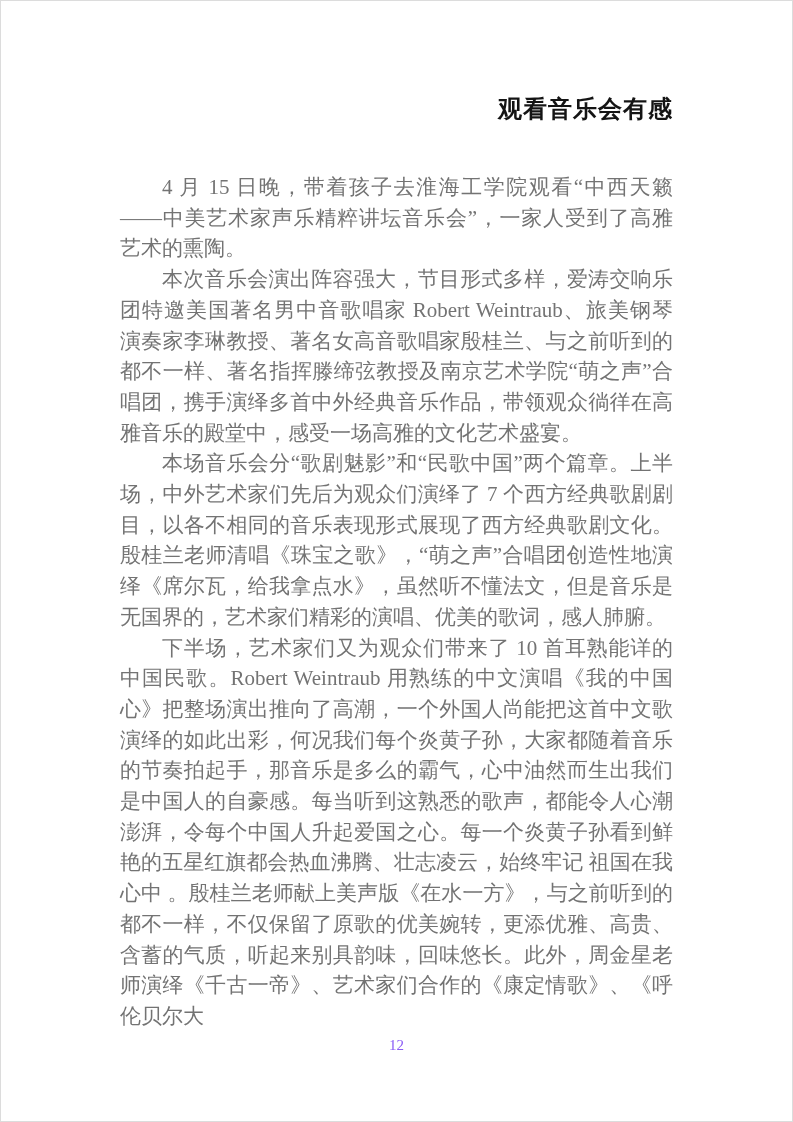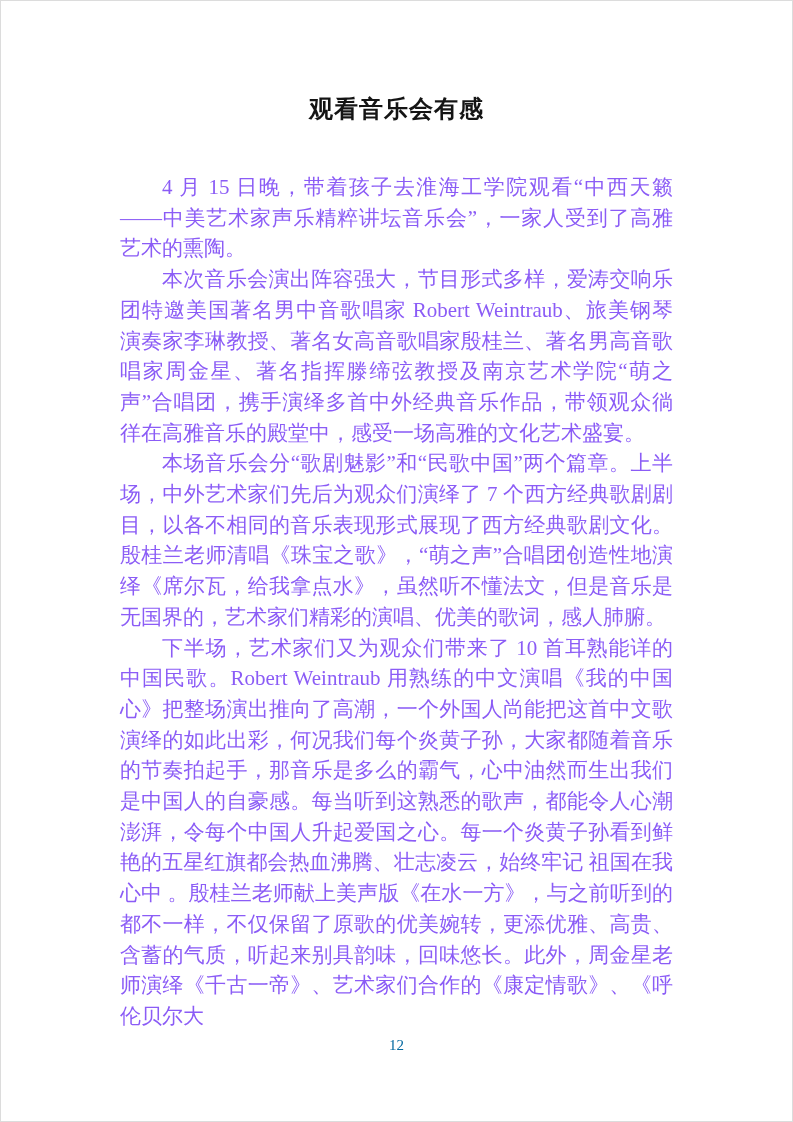--- a/index.html
+++ b/index.html
@@ -16,64 +16,64 @@
     position: relative;
     width: 793px;
     height: 1122px;
     box-sizing: border-box;
     background: #ffffff;
     box-shadow: inset 0 0 0 1px #dcdcdc;
     overflow: hidden;
   }
   .doc-title {
     margin: 93px 120px 0 120px;
-    text-align: center;
+    text-align: right;
     font-family: "Liberation Sans", "DejaVu Sans", sans-serif;
     font-weight: 700;
     font-size: 24px;
     line-height: 32px;
     letter-spacing: 1px;
     color: #141414;
   }
   .doc-body {
     margin: 47px 120px 0 120px;
     width: 553px;
-    color: #8b5cf6;
+    color: #737373;
     font-family: "Liberation Serif", "DejaVu Serif", serif;
     font-size: 21px;
     line-height: 30.7px;
     text-align: justify;
     text-justify: inter-ideograph;
     word-break: break-all;
   }
   .doc-body p {
     margin: 0;
     padding: 0;
     text-indent: 2em;
   }
   .page-number {
     position: absolute;
     top: 1037px;
     left: 0;
     width: 100%;
     text-align: center;
     font-family: "Liberation Serif", "DejaVu Serif", serif;
     font-size: 15px;
-    color: #0369a1;
+    color: #8b5cf6;
   }
 </style>
 </head>
 <body>
 
 <div class="sheet">
 
   <h1 class="doc-title">观看音乐会有感</h1>
 
   <div class="doc-body">
     <p>4 月 15 日晚，带着孩子去淮海工学院观看“中西天籁——中美艺术家声乐精粹讲坛音乐会”，一家人受到了高雅艺术的熏陶。</p>
-    <p>本次音乐会演出阵容强大，节目形式多样，爱涛交响乐团特邀美国著名男中音歌唱家 Robert Weintraub、旅美钢琴演奏家李琳教授、著名女高音歌唱家殷桂兰、著名男高音歌唱家周金星、著名指挥滕缔弦教授及南京艺术学院“萌之声”合唱团，携手演绎多首中外经典音乐作品，带领观众徜徉在高雅音乐的殿堂中，感受一场高雅的文化艺术盛宴。</p>
+    <p>本次音乐会演出阵容强大，节目形式多样，爱涛交响乐团特邀美国著名男中音歌唱家 Robert Weintraub、旅美钢琴演奏家李琳教授、著名女高音歌唱家殷桂兰、与之前听到的都不一样、著名指挥滕缔弦教授及南京艺术学院“萌之声”合唱团，携手演绎多首中外经典音乐作品，带领观众徜徉在高雅音乐的殿堂中，感受一场高雅的文化艺术盛宴。</p>
     <p>本场音乐会分“歌剧魅影”和“民歌中国”两个篇章。上半场，中外艺术家们先后为观众们演绎了 7 个西方经典歌剧剧目，以各不相同的音乐表现形式展现了西方经典歌剧文化。殷桂兰老师清唱《珠宝之歌》，“萌之声”合唱团创造性地演绎《席尔瓦，给我拿点水》，虽然听不懂法文，但是音乐是无国界的，艺术家们精彩的演唱、优美的歌词，感人肺腑。</p>
     <p>下半场，艺术家们又为观众们带来了 10 首耳熟能详的中国民歌。Robert Weintraub 用熟练的中文演唱《我的中国心》把整场演出推向了高潮，一个外国人尚能把这首中文歌演绎的如此出彩，何况我们每个炎黄子孙，大家都随着音乐的节奏拍起手，那音乐是多么的霸气，心中油然而生出我们是中国人的自豪感。每当听到这熟悉的歌声，都能令人心潮澎湃，令每个中国人升起爱国之心。每一个炎黄子孙看到鲜艳的五星红旗都会热血沸腾、壮志凌云，始终牢记 祖国在我心中 。殷桂兰老师献上美声版《在水一方》，与之前听到的都不一样，不仅保留了原歌的优美婉转，更添优雅、高贵、含蓄的气质，听起来别具韵味，回味悠长。此外，周金星老师演绎《千古一帝》、艺术家们合作的《康定情歌》、《呼伦贝尔大</p>
   </div>
 
   <div class="page-number">12</div>
 
 </div>
 
 </body></html>

